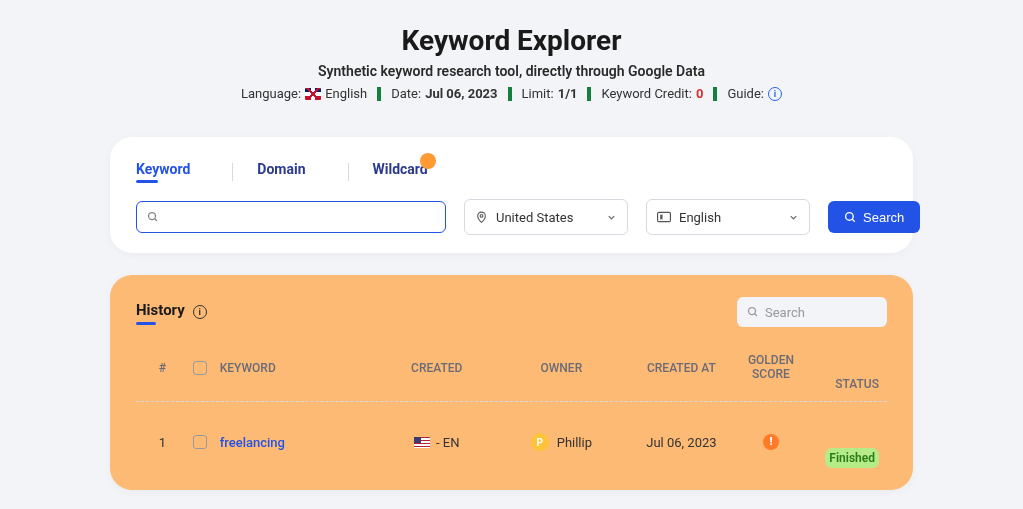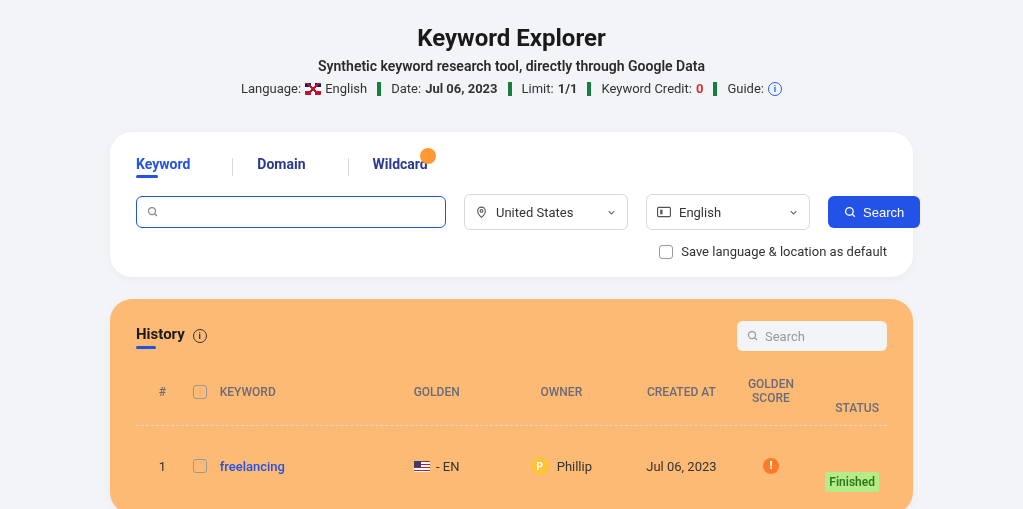--- a/index.html
+++ b/index.html
@@ -10,21 +10,21 @@
     body {
       font-family: -apple-system, BlinkMacSystemFont, "Segoe UI", Roboto, Helvetica, Arial, sans-serif;
       background: #f3f4f8;
       color: #1a1a1a;
       width: 1023px;
       height: 509px;
       overflow: hidden;
     }
     .page-title {
       text-align: center;
-      font-size: 24px;
+      font-size: 28px;
       font-weight: 700;
       margin-top: 24px;
       color: #1a1a1a;
     }
     .subtitle {
       text-align: center;
       font-size: 14px;
       font-weight: 600;
       color: #2a2a2a;
       margin-top: 6px;
@@ -346,21 +346,21 @@
       font-weight: 900;
       margin: 0 auto;
     }
     .status-badge {
       display: inline-block;
       background: #b6ec87;
       color: #2b7a1a;
       font-size: 12px;
       font-weight: 600;
       padding: 3px 4px;
-      border-radius: 2px;
+      border-radius: 7px;
     }
     svg { display: block; }
   </style>
 </head>
 <body>
 
 <h1 class="page-title">Keyword Explorer</h1>
 <div class="subtitle">Synthetic keyword research tool, directly through Google Data</div>
 
 <div class="meta-row">
@@ -443,24 +443,20 @@
       <span>
         <svg width="13" height="13" viewBox="0 0 24 24" fill="none" stroke="white" stroke-width="2.5">
             <circle cx="10" cy="10" r="7"></circle>
             <line x1="20" y1="20" x2="15" y2="15"></line>
           </svg>
       </span>
       <span>Search</span>
     </button>
   </div>
 
-  <div class="save-row">
-    <span class="checkbox"></span>
-    <span>Save language &amp; location as default</span>
-  </div>
 </div>
 
 <div class="history-card">
   <div class="history-head">
     <div class="history-title-wrap">
       <div class="history-title">History</div>
       <span class="info-icon">i</span>
     </div>
     <div class="hist-search">
       <span>
@@ -472,21 +468,21 @@
       <span>Search</span>
     </div>
   </div>
 
   <div class="table-head">
     <div class="col-num">#</div>
     <div class="col-chk">
       <span class="checkbox"></span>
     </div>
     <div class="col-kw">KEYWORD</div>
-    <div class="col-gen">GOLDEN</div>
+    <div class="col-gen">CREATED</div>
     <div class="col-own">OWNER</div>
     <div class="col-cre">CREATED AT</div>
     <div class="col-gold">GOLDEN SCORE</div>
     <div class="col-stat">STATUS</div>
   </div>
 
   <div class="table-row">
     <div class="col-num">1</div>
     <div class="col-chk">
       <span class="checkbox"></span>

